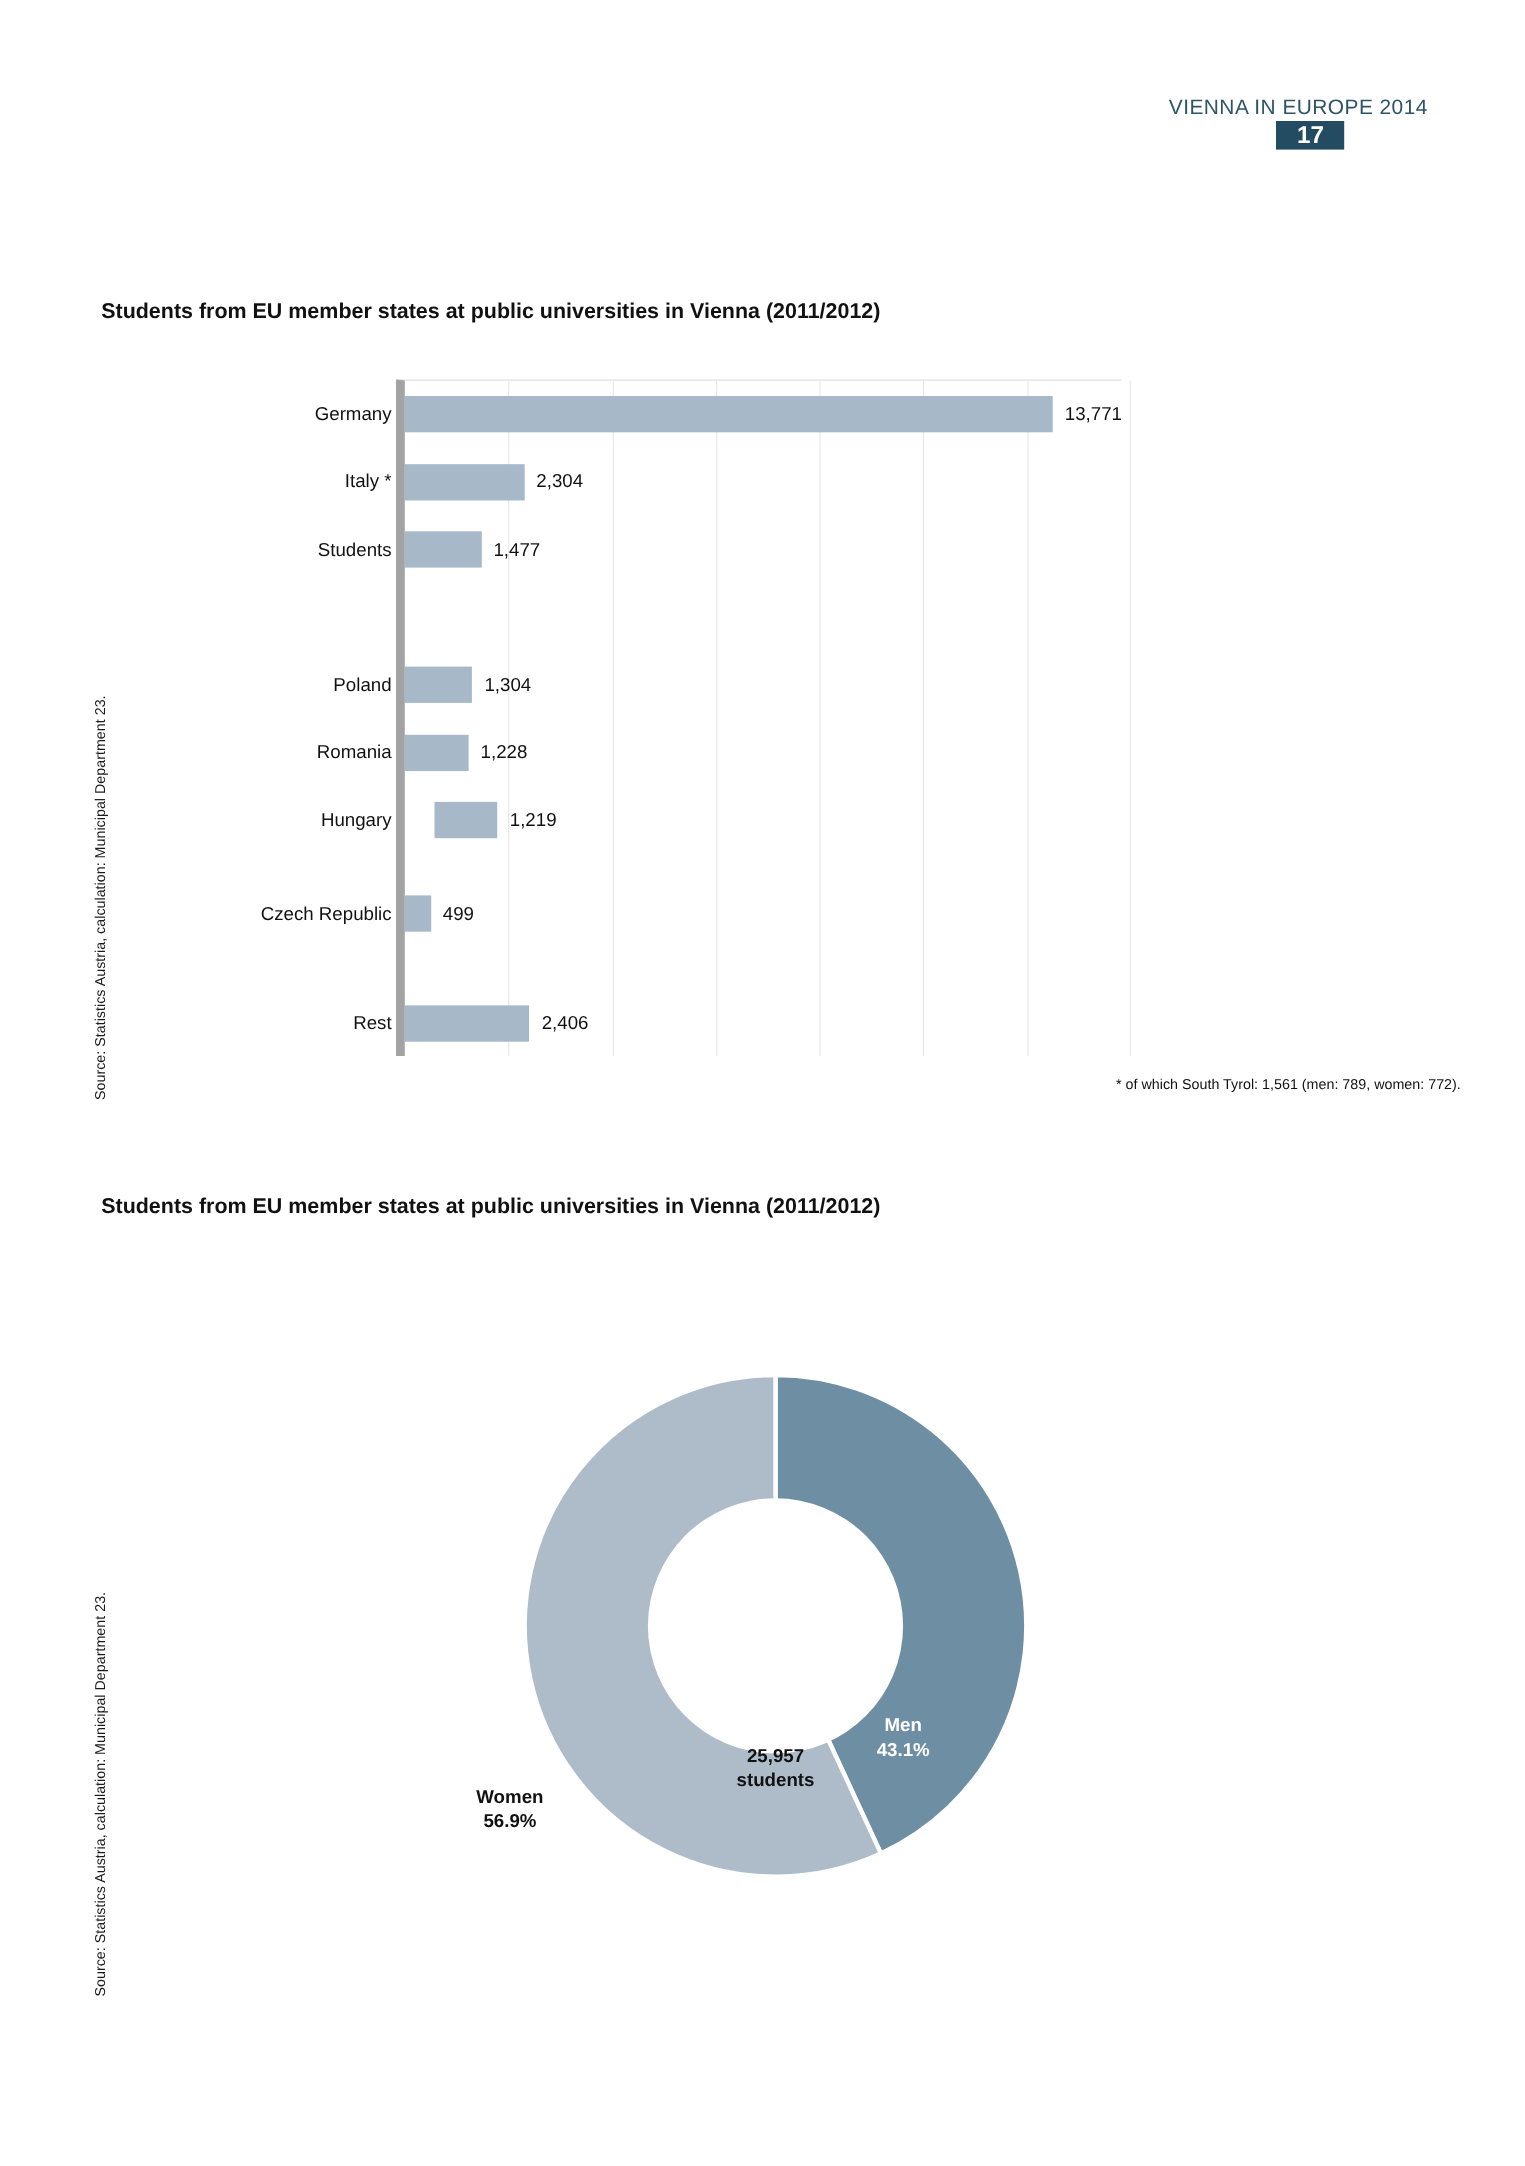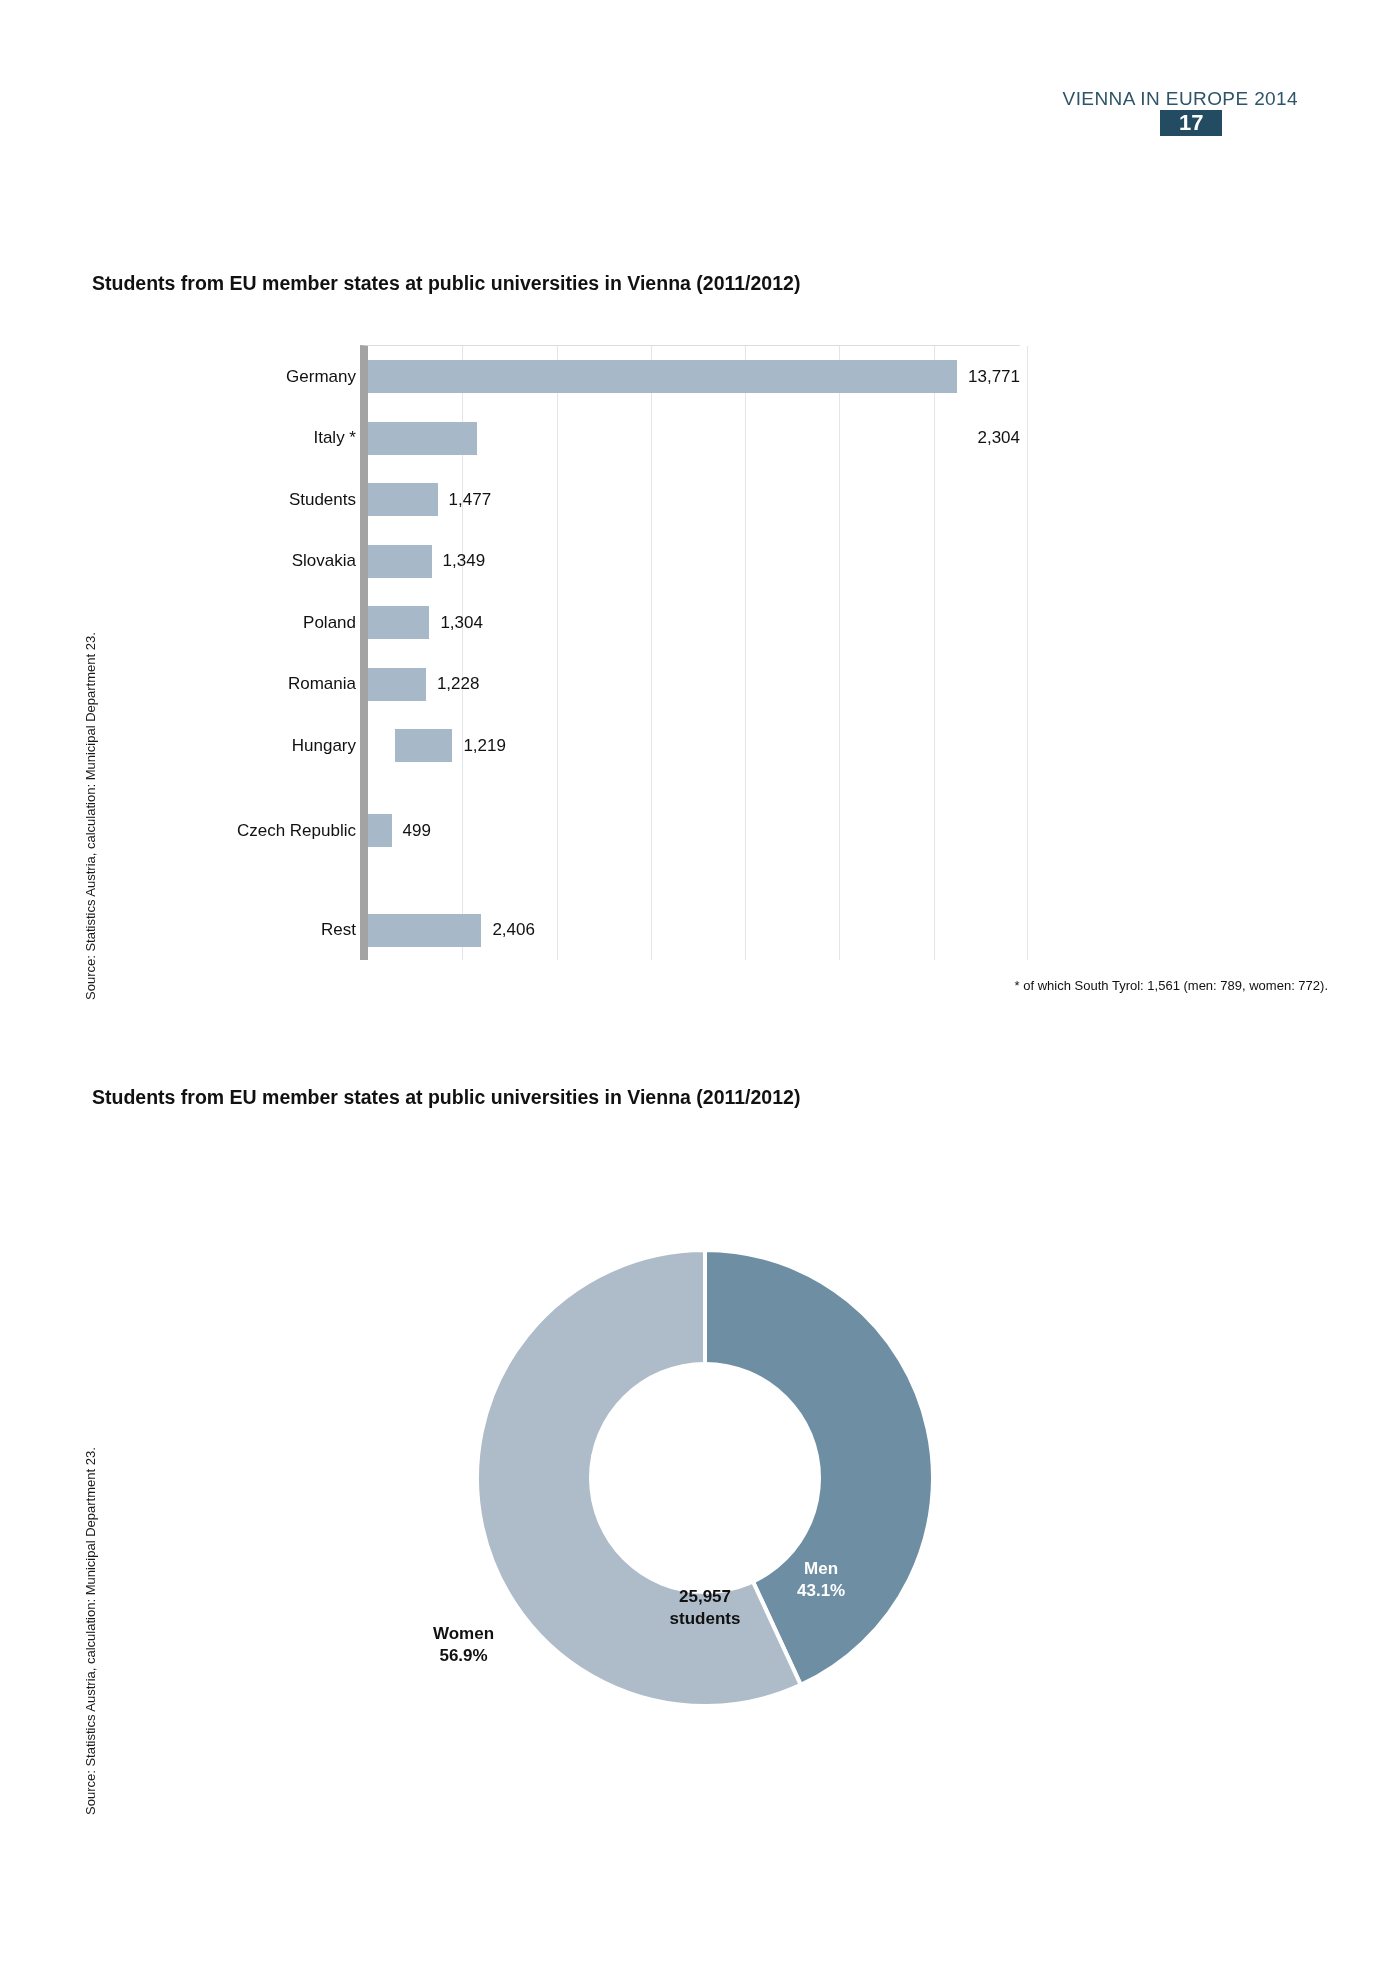--- a/index.html
+++ b/index.html
@@ -199,37 +199,32 @@
     <div class="gridline" style="left:659px;"></div>
 
     <div class="bar-rows">
 
       <div class="bar-row" style="top:0px;">
         <div class="bar-label">Germany</div>
         <div class="bar-fill" style="width:649.0px;"></div>
         <div class="bar-value">13,771</div>
       </div>
 
-      <div class="bar-row" style="top:61.5px;justify-content:space-between;">
+      <div class="bar-row" style="top:61.5px;">
         <div class="bar-label">Italy *</div>
         <div class="bar-fill" style="width:108.6px;"></div>
         <div class="bar-value">2,304</div>
       </div>
 
       <div class="bar-row" style="top:123px;">
         <div class="bar-label">Students</div>
         <div class="bar-fill" style="width:69.6px;"></div>
         <div class="bar-value">1,477</div>
       </div>
 
-      <div class="bar-row" style="top:184.5px;">
-        <div class="bar-label">Slovakia</div>
-        <div class="bar-fill" style="width:63.6px;"></div>
-        <div class="bar-value">1,349</div>
-      </div>
 
       <div class="bar-row" style="top:246px;">
         <div class="bar-label">Poland</div>
         <div class="bar-fill" style="width:61.4px;"></div>
         <div class="bar-value">1,304</div>
       </div>
 
       <div class="bar-row" style="top:307.5px;">
         <div class="bar-label">Romania</div>
         <div class="bar-fill" style="width:57.9px;"></div>

